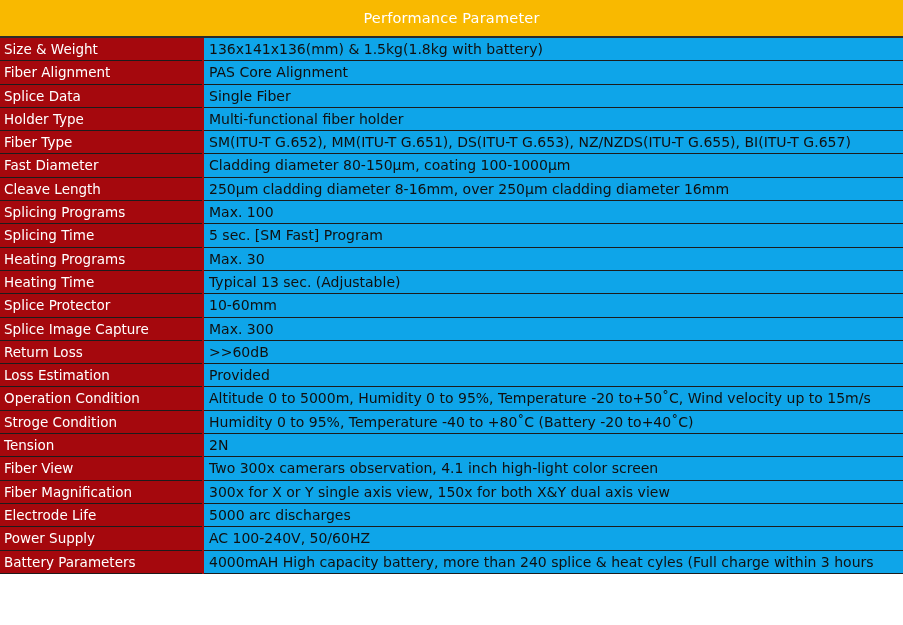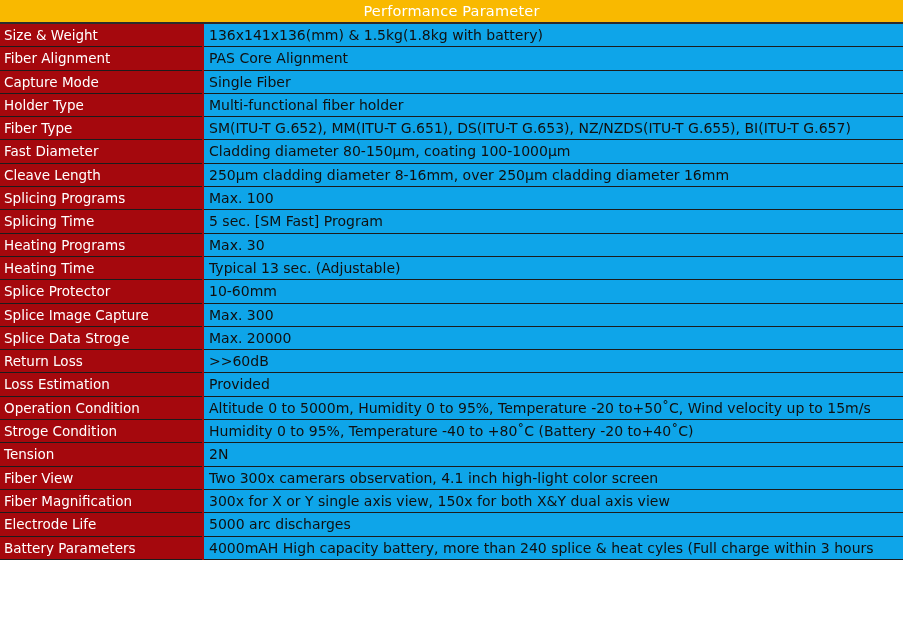--- a/index.html
+++ b/index.html
@@ -17,21 +17,21 @@
   #spec-sheet {
     width: 903px;
     height: 625px;
     position: relative;
     background: #ffffff;
     overflow: hidden;
   }
 
   
   .sheet-header {
-    height: 24px;
+    height: 38px;
     background: #f9b900;
     border-bottom: 2px solid #2b2b2b;
     box-sizing: border-box;
     display: flex;
     align-items: center;
     justify-content: center;
     position: relative;
   }
   .sheet-header-title {
     color: #ffffff;
@@ -93,21 +93,21 @@
     <tbody>
         <tr class="spec-row">
           <td class="spec-label">Size &amp; Weight</td>
           <td class="spec-value">136x141x136(mm) &amp; 1.5kg(1.8kg with battery)</td>
         </tr>
         <tr class="spec-row">
           <td class="spec-label">Fiber Alignment</td>
           <td class="spec-value">PAS Core Alignment</td>
         </tr>
         <tr class="spec-row">
-          <td class="spec-label">Capture Mode</td>
+          <td class="spec-label">Splice Data</td>
           <td class="spec-value">Single Fiber</td>
         </tr>
         <tr class="spec-row">
           <td class="spec-label">Holder Type</td>
           <td class="spec-value">Multi-functional fiber holder</td>
         </tr>
         <tr class="spec-row">
           <td class="spec-label">Fiber Type</td>
           <td class="spec-value">SM(ITU-T G.652), MM(ITU-T G.651), DS(ITU-T G.653), NZ/NZDS(ITU-T G.655), BI(ITU-T G.657)</td>
         </tr>
@@ -137,24 +137,20 @@
         </tr>
         <tr class="spec-row">
           <td class="spec-label">Splice Protector</td>
           <td class="spec-value">10-60mm</td>
         </tr>
         <tr class="spec-row">
           <td class="spec-label">Splice Image Capture</td>
           <td class="spec-value">Max. 300</td>
         </tr>
         <tr class="spec-row">
-          <td class="spec-label">Splice Data Stroge</td>
-          <td class="spec-value">Max. 20000</td>
-        </tr>
-        <tr class="spec-row">
           <td class="spec-label">Return Loss</td>
           <td class="spec-value">&gt;&gt;60dB</td>
         </tr>
         <tr class="spec-row">
           <td class="spec-label">Loss Estimation</td>
           <td class="spec-value">Provided</td>
         </tr>
         <tr class="spec-row">
           <td class="spec-label">Operation Condition</td>
           <td class="spec-value">Altitude 0 to 5000m, Humidity 0 to 95%, Temperature -20 to+50˚C, Wind velocity up to 15m/s</td>
@@ -173,19 +169,23 @@
         </tr>
         <tr class="spec-row">
           <td class="spec-label">Fiber Magnification</td>
           <td class="spec-value">300x for X or Y single axis view, 150x for both X&amp;Y dual axis view</td>
         </tr>
         <tr class="spec-row">
           <td class="spec-label">Electrode Life</td>
           <td class="spec-value">5000 arc discharges</td>
         </tr>
         <tr class="spec-row">
+          <td class="spec-label">Power Supply</td>
+          <td class="spec-value">AC 100-240V, 50/60HZ</td>
+        </tr>
+        <tr class="spec-row">
           <td class="spec-label">Battery Parameters</td>
           <td class="spec-value">4000mAH High capacity battery, more than 240 splice &amp; heat cyles (Full charge within 3 hours</td>
         </tr>
       </tbody>
   </table>
 
 </div>
 
 </body></html>

